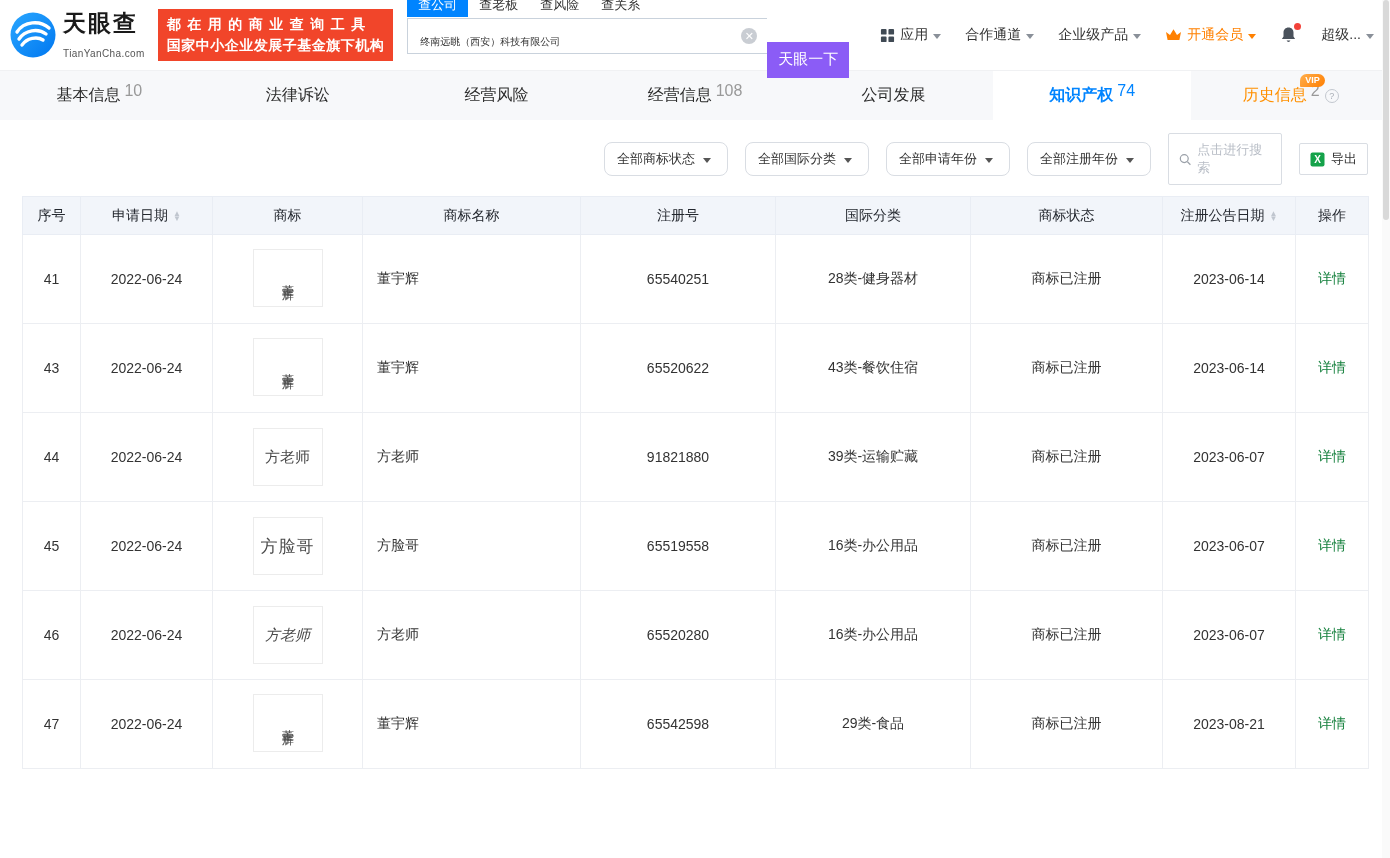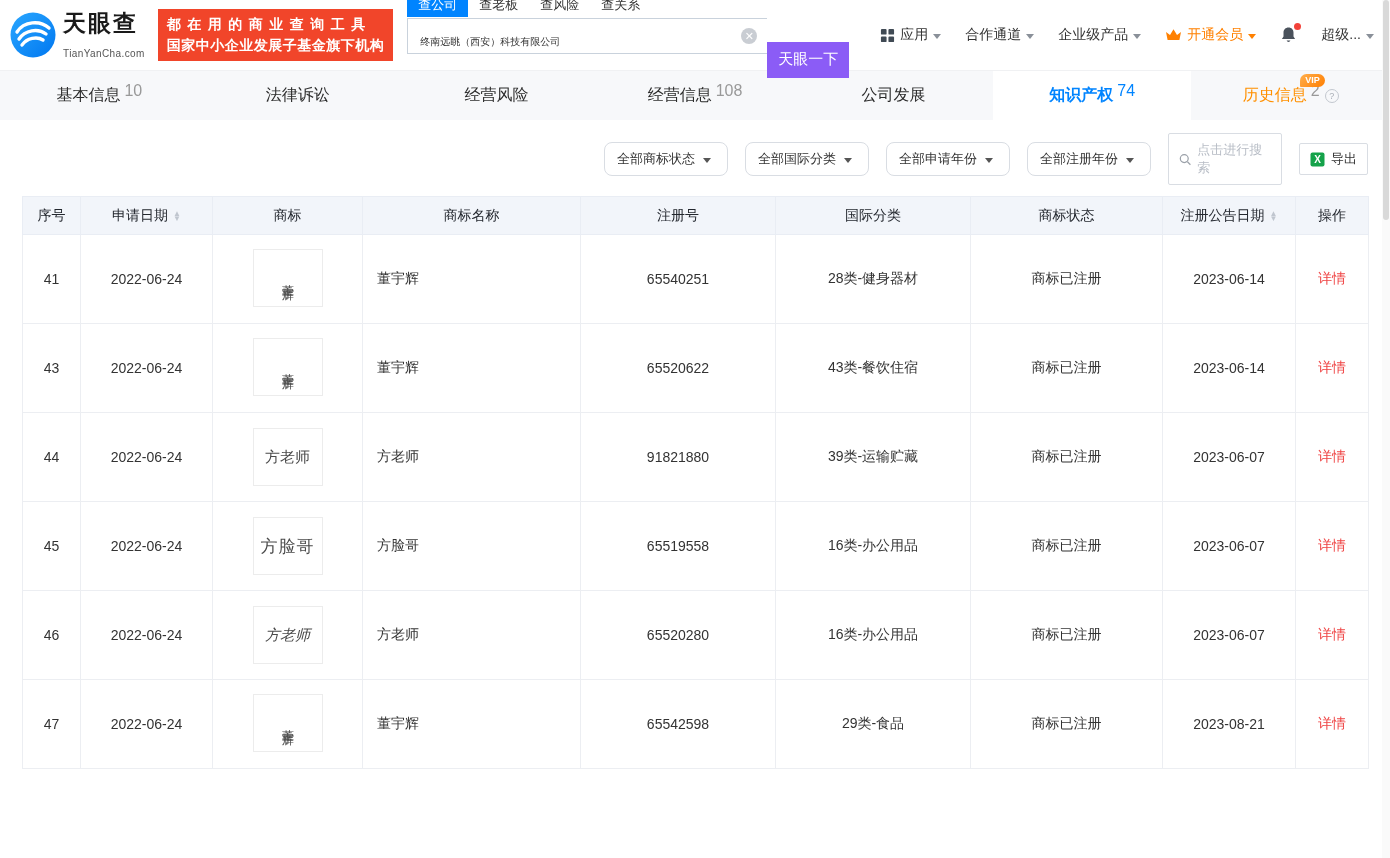--- a/index.html
+++ b/index.html
@@ -60,21 +60,21 @@
   .tm-table th { background:#f2f5fa; height:38px; font-weight:400; font-size:14px; color:#23272e; border:1px solid #e9edf4;margin-left:24px; }
   .tm-table td { height:89px; border:1px solid #eceef2; text-align:center; font-size:14px; color:#333; background:#fff; }
   .tm-table td.cell-mark-name { text-align:left; padding-left:14px; }
   .sorters { display:inline-flex; flex-direction:column; margin-left:5px; vertical-align:middle; line-height:0; cursor:pointer; }
   .sorters i { font-style:normal; font-size:8px; color:#c0c6cf; line-height:5px; }
   .mark-box { display:inline-flex; align-items:center; justify-content:center; width:70px; height:58px; border:1px solid #ececec; font-family:"DejaVu Serif","Liberation Serif",serif; color:#4a4a4a; background:#fff; }
   .mark-seal-vertical { writing-mode:vertical-rl; text-orientation:upright; font-size:12px; letter-spacing:2px; }
   .mark-regular { font-size:15px; }
   .mark-large { font-size:17px; letter-spacing:1px; }
   .mark-script { font-size:15px; font-style:italic; }
-  .detail-link { color:#ef4444; cursor:pointer; text-decoration:none; }
+  .detail-link { color:#15803d; cursor:pointer; text-decoration:none; }
 
   
   .scrollbar { position:fixed; right:0; top:0; width:8px; height:858px; background:#fafafa; }
   .scroll-thumb { position:absolute; top:0; right:1px; width:6px; height:220px; background:#d9d9d9; border-radius:3px; }
 </style>
 </head>
 <body>
 
 <header class="topbar">
   <div class="logo">

